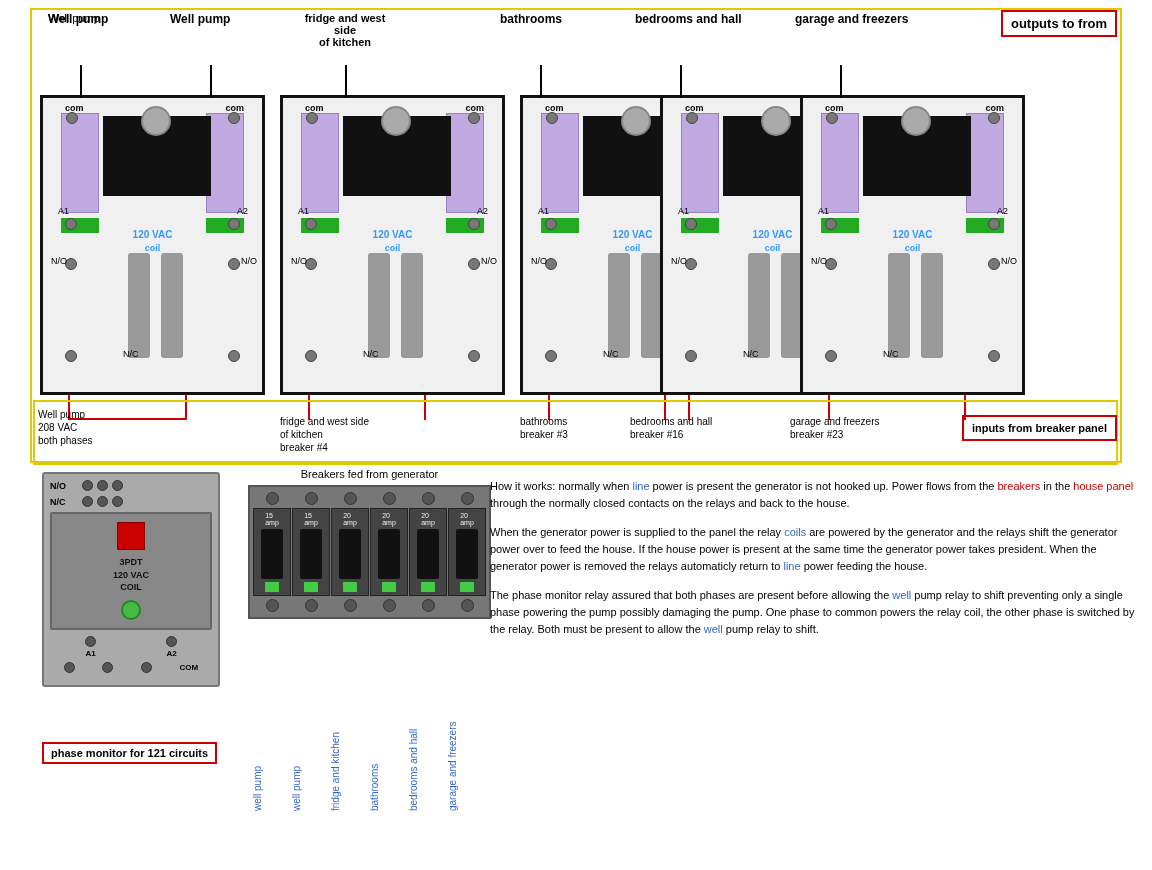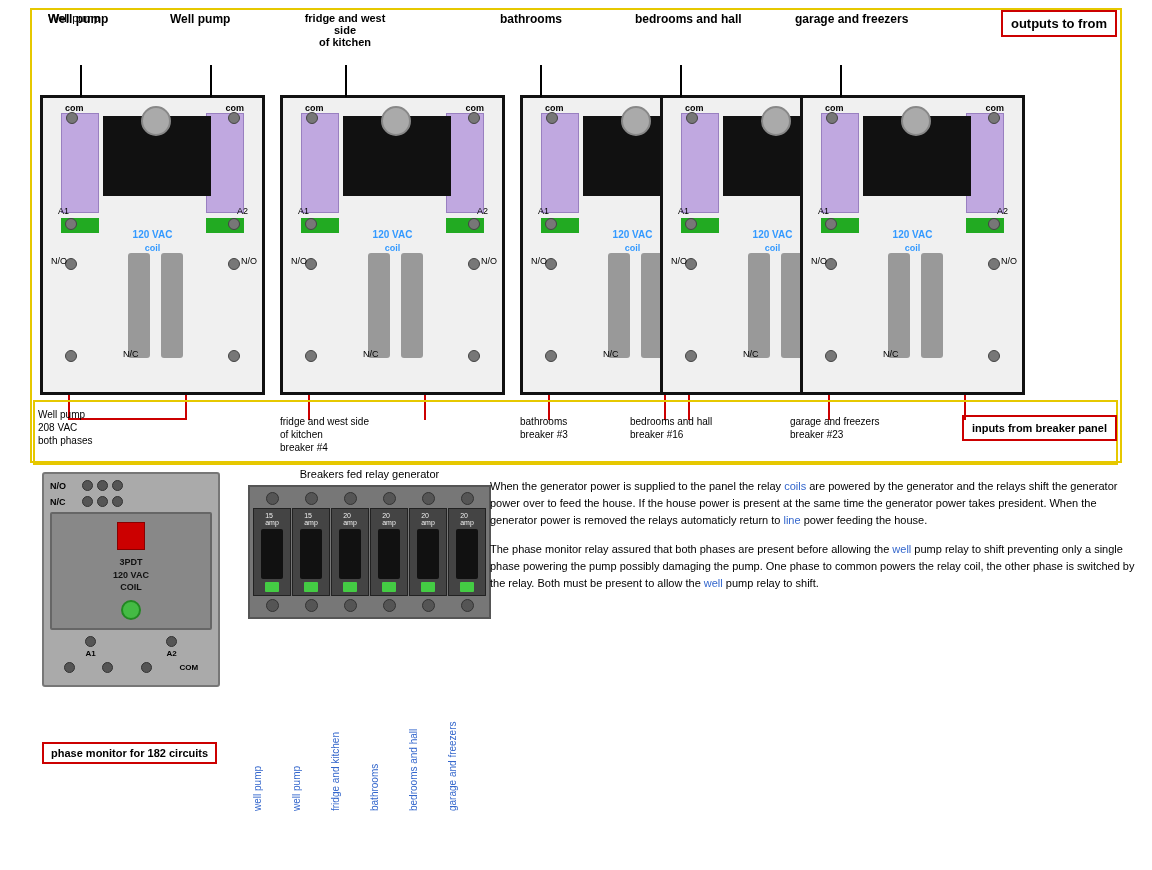--- a/index.html
+++ b/index.html
@@ -269,24 +269,24 @@
     </div>
   </div>
   <div style="display:flex; justify-content:space-around; margin-top:4px; align-items:center;">
     <div style="width:11px; height:11px; border-radius:50%; background:#555; border:1px solid #333;"></div>
     <div style="width:11px; height:11px; border-radius:50%; background:#555; border:1px solid #333;"></div>
     <div style="width:11px; height:11px; border-radius:50%; background:#555; border:1px solid #333;"></div>
     <span style="font-size:8px; font-weight:bold;">COM</span>
   </div>
 </div>
 
-<div style="position:absolute; top:742px; left:42px; border:2px solid #cc0000; padding:3px 7px; font-size:11px; font-weight:bold; color:#000;">phase monitor for 182 circuits</div>
+<div style="position:absolute; top:742px; left:42px; border:2px solid #cc0000; padding:3px 7px; font-size:11px; font-weight:bold; color:#000;">phase monitor for 121 circuits</div>
 
 <div style="position:absolute; top:468px; left:248px;">
-  <div style="text-align:center; font-size:11px; color:#000; margin-bottom:5px;">Breakers fed relay generator</div>
+  <div style="text-align:center; font-size:11px; color:#000; margin-bottom:5px;">Breakers fed from generator</div>
 
   <div style="display:flex; gap:1px; background:#777; border:2px solid #555; padding:5px 3px;">
 
     <div style="display:flex; flex-direction:column; align-items:center; gap:3px; width:38px;">
       <div style="width:13px; height:13px; border-radius:50%; background:#555; border:1px solid #333;"></div>
       <div style="width:38px; background:#444; border:1px solid #222; display:flex; flex-direction:column; align-items:center; padding:3px; gap:3px;">
         <span style="font-size:7px; color:#eee;">15<br>amp</span>
         <div style="width:22px; height:50px; background:#111; border-radius:2px;"></div>
         <div style="width:14px; height:10px; background:#44cc44; border-radius:1px;"></div>
       </div>
@@ -344,18 +344,21 @@
   <div style="writing-mode:vertical-rl; transform:rotate(180deg); font-size:10px; color:#3366cc; width:38px; height:130px; text-align:left; padding-top:5px;">well pump</div>
   <div style="writing-mode:vertical-rl; transform:rotate(180deg); font-size:10px; color:#3366cc; width:38px; height:130px; text-align:left; padding-top:5px;">well pump</div>
   <div style="writing-mode:vertical-rl; transform:rotate(180deg); font-size:10px; color:#3366cc; width:38px; height:130px; text-align:left; padding-top:5px;">fridge and kitchen</div>
   <div style="writing-mode:vertical-rl; transform:rotate(180deg); font-size:10px; color:#3366cc; width:38px; height:130px; text-align:left; padding-top:5px;">bathrooms</div>
   <div style="writing-mode:vertical-rl; transform:rotate(180deg); font-size:10px; color:#3366cc; width:38px; height:130px; text-align:left; padding-top:5px;">bedrooms and hall</div>
   <div style="writing-mode:vertical-rl; transform:rotate(180deg); font-size:10px; color:#3366cc; width:38px; height:130px; text-align:left; padding-top:5px;">garage and freezers</div>
 </div>
 
 <div style="position:absolute; top:478px; left:490px; width:648px; font-size:11px; line-height:1.55; color:#000;">
   <p style="margin-bottom:12px;">
+    How it works: normally when <span style="color:#3366cc;">line</span> power is present the generator is not hooked up. Power flows from the <span style="color:#cc0000;">breakers</span> in the <span style="color:#cc0000;">house panel</span> through the normally closed contacts on the relays and back to the house.
+  </p>
+  <p style="margin-bottom:12px;">
     When the generator power is supplied to the panel the relay <span style="color:#3366cc;">coils</span> are powered by the generator and the relays shift the generator power over to feed the house. If the house power is present at the same time the generator power takes president. When the generator power is removed the relays automaticly return to <span style="color:#3366cc;">line</span> power feeding the house.
   </p>
   <p>
     The phase monitor relay assured that both phases are present before allowing the <span style="color:#3366cc;">well</span> pump relay to shift preventing only a single phase powering the pump possibly damaging the pump. One phase to common powers the relay coil, the other phase is switched by the relay. Both must be present to allow the <span style="color:#3366cc;">well</span> pump relay to shift.
   </p>
 </div>
 
 </body></html>

